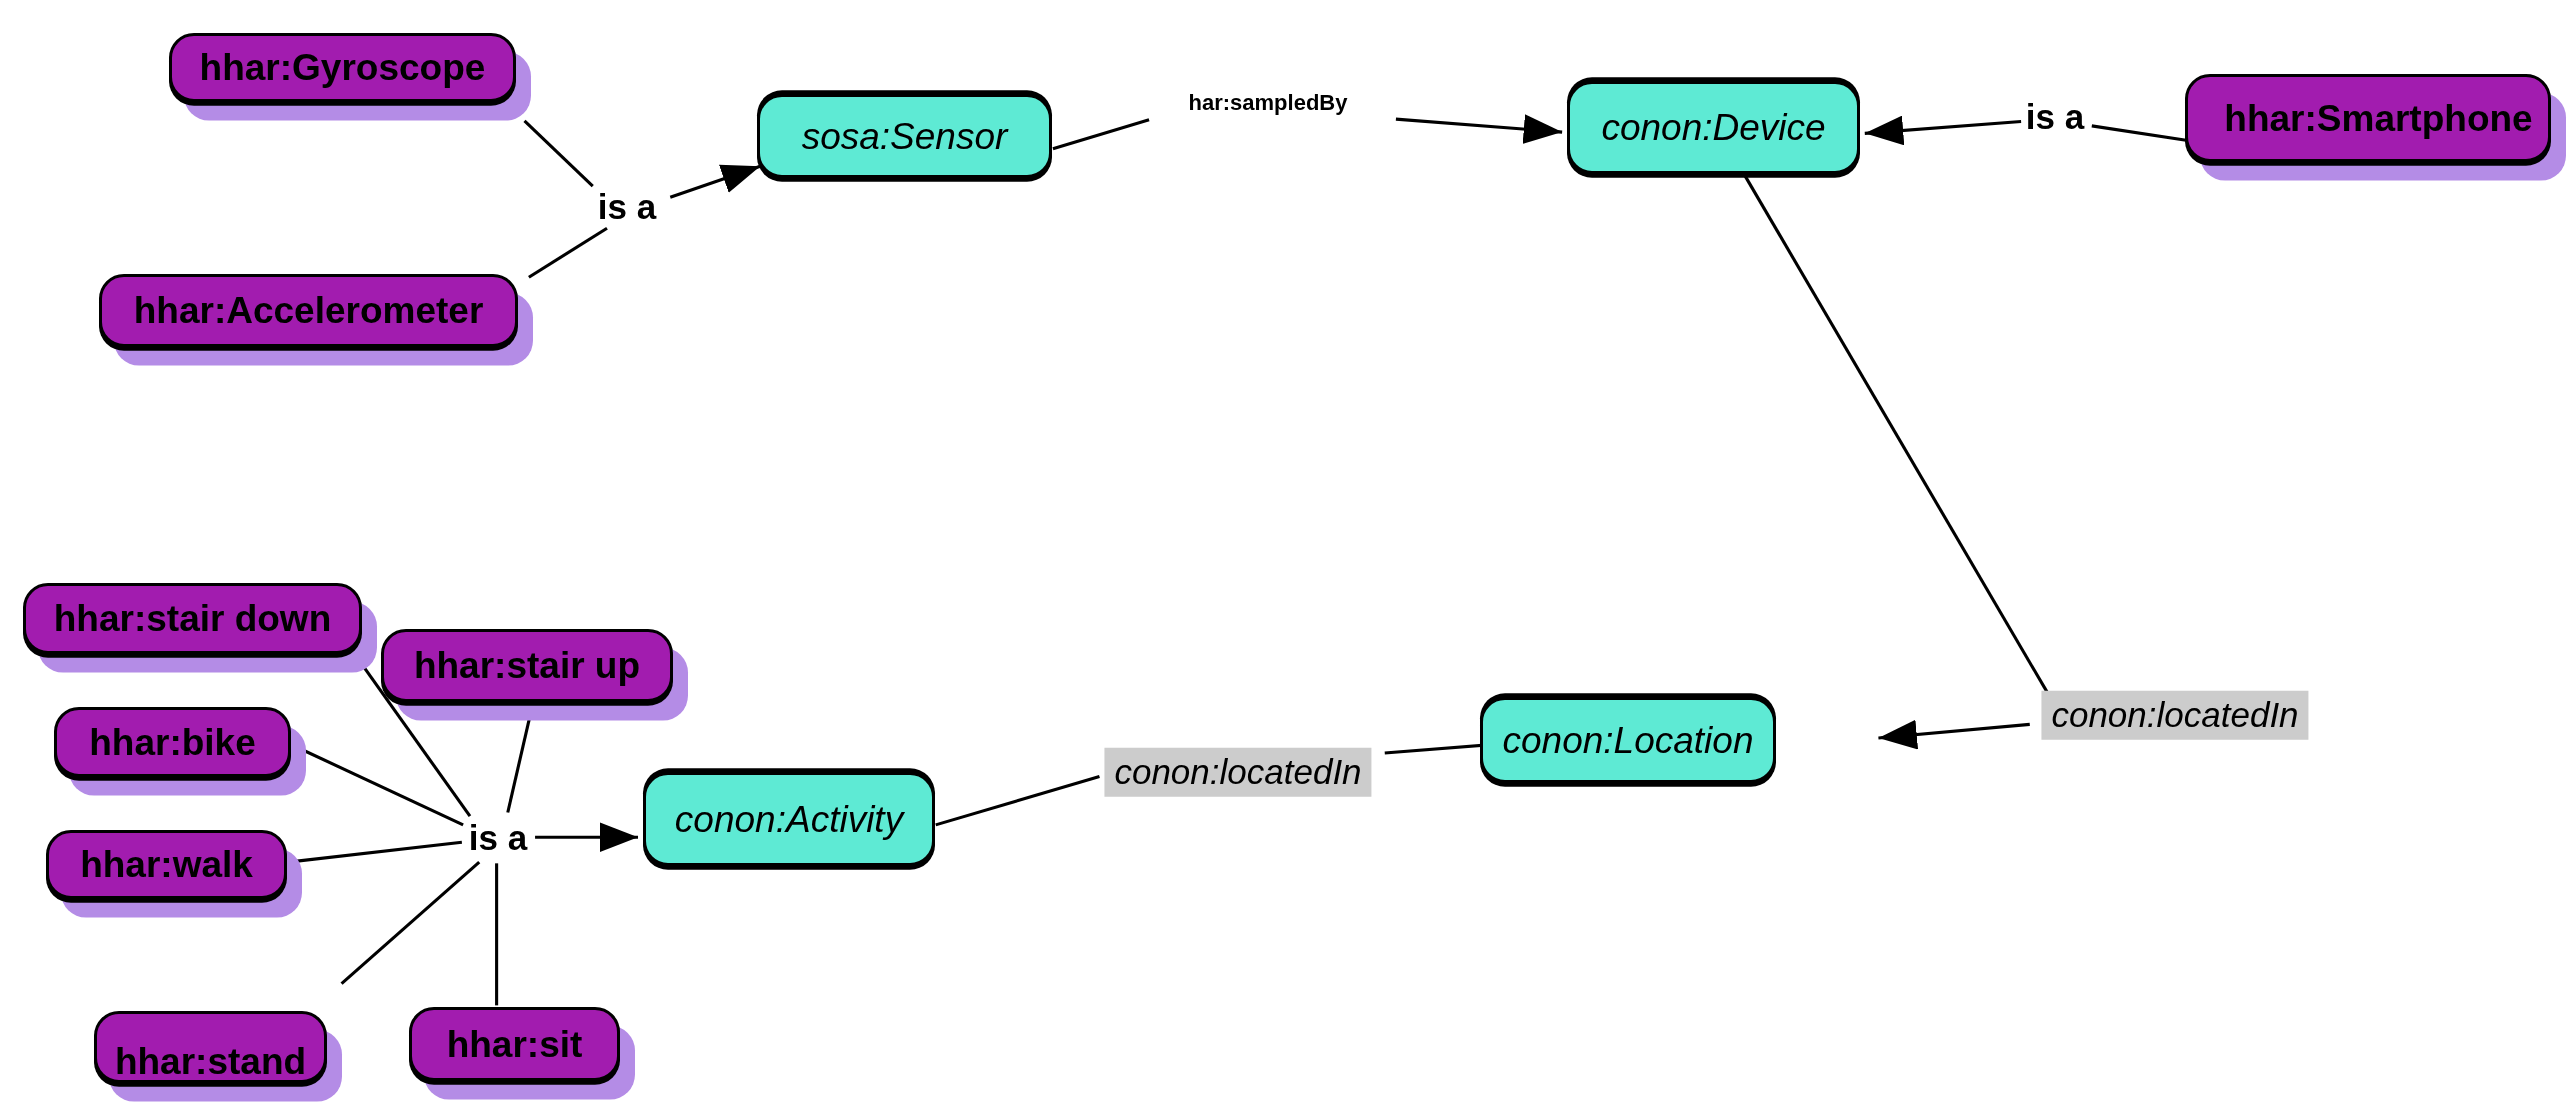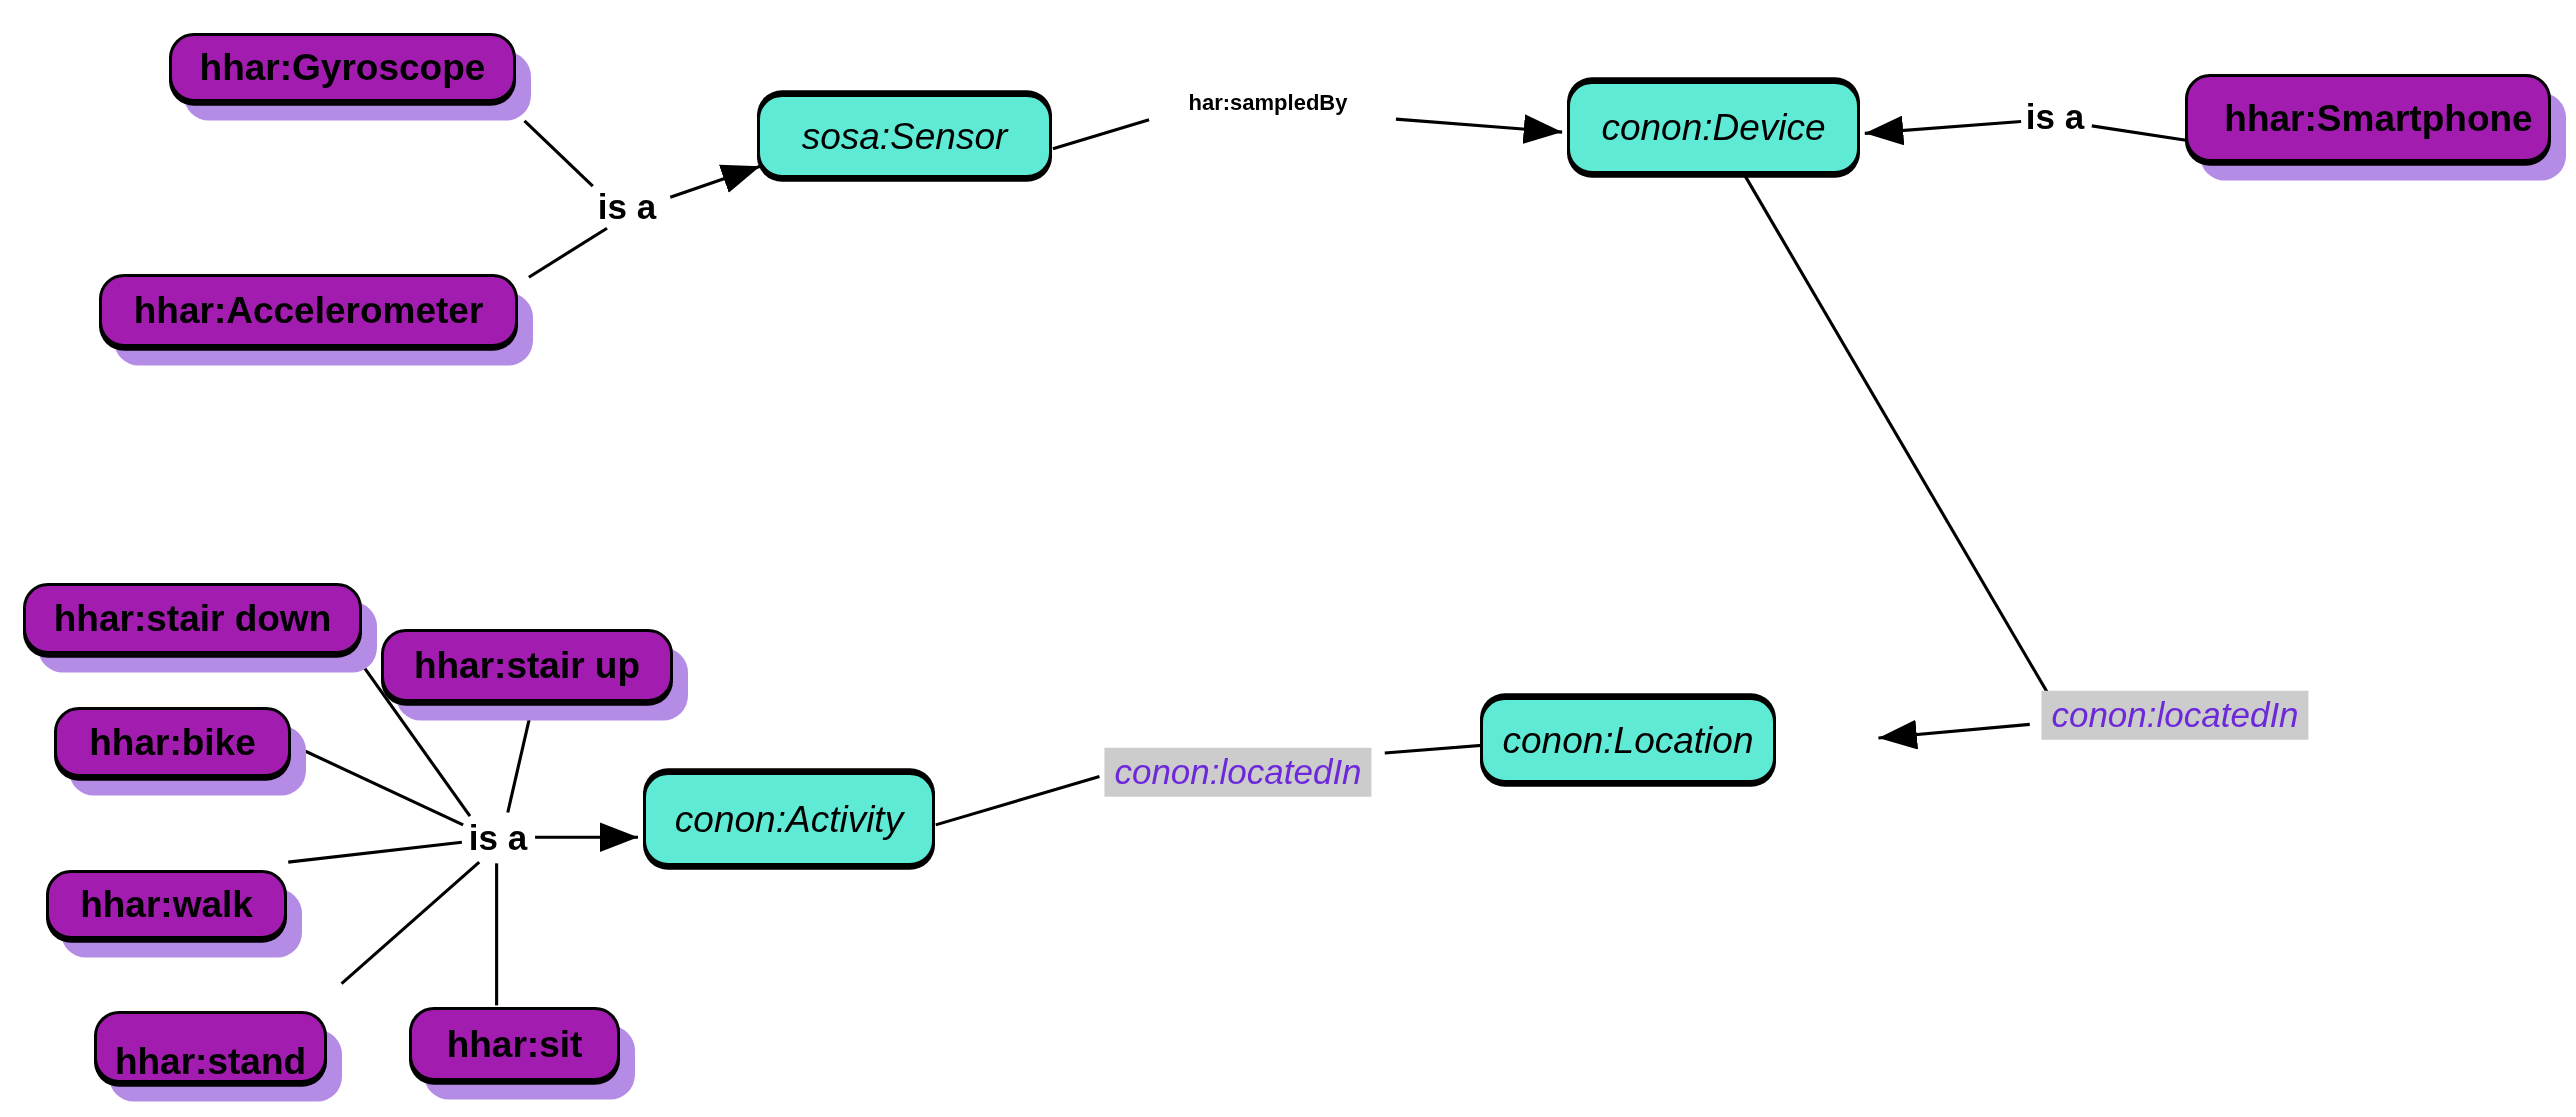--- a/index.html
+++ b/index.html
@@ -55,34 +55,34 @@
   }
   .edge-label.verb {
     font-weight: bold;
     color: #000;
   }
   .edge-label.rel {
     font-style: italic;
     font-weight: normal;
     background: #cccccc;
     padding: 5px 10px;
-    color: #6d28d9;
+    color: #000000;
   }
   
   .n-gyroscope   { left: 169px;  top: 33px;   width: 347px; height: 69px; }
   .n-accelerometer { left: 99px; top: 274px; width: 419px; height: 73px; }
   .n-sensor      { left: 757px; top: 94px;  width: 295px; height: 84px; }
   .n-device      { left: 1567px; top: 81px;  width: 293px; height: 93px; }
   .n-smartphone  { left: 2185px; top: 74px;  width: 366px; height: 88px; padding-left: 21px; }
   .n-location    { left: 1480px; top: 697px; width: 296px; height: 86px; }
   .n-activity    { left: 643px; top: 772px; width: 292px; height: 94px; }
   .n-stair-down  { left: 23px;   top: 583px;  width: 339px; height: 71px; }
   .n-stair-up    { left: 381px;  top: 629px; width: 292px; height: 73px; }
   .n-bike        { left: 54px;   top: 707px; width: 237px; height: 70px; }
-  .n-walk        { left: 46px;   top: 830px; width: 241px; height: 69px; margin-top: 40px; }
+  .n-walk        { left: 46px;   top: 830px; width: 241px; height: 69px; }
   .n-stand       { left: 94px;  top: 1011px; width: 233px; height: 72px; align-items: flex-end; }
   .n-sit         { left: 409px;  top: 1007px; width: 211px; height: 74px; }
   
   .l-isa-top        { left: 627px; top: 207px; }
   .l-sampledby      { left: 1268px; top: 103px; font-size: 22px; }
   .l-isa-right      { left: 2055px; top: 117px; }
   .l-isa-bottom     { left: 498px;  top: 838px; }
   .l-locatedin-left { left: 1238px; top: 772px; }
   .l-locatedin-right{ left: 2175px; top: 715px; }
 </style>

